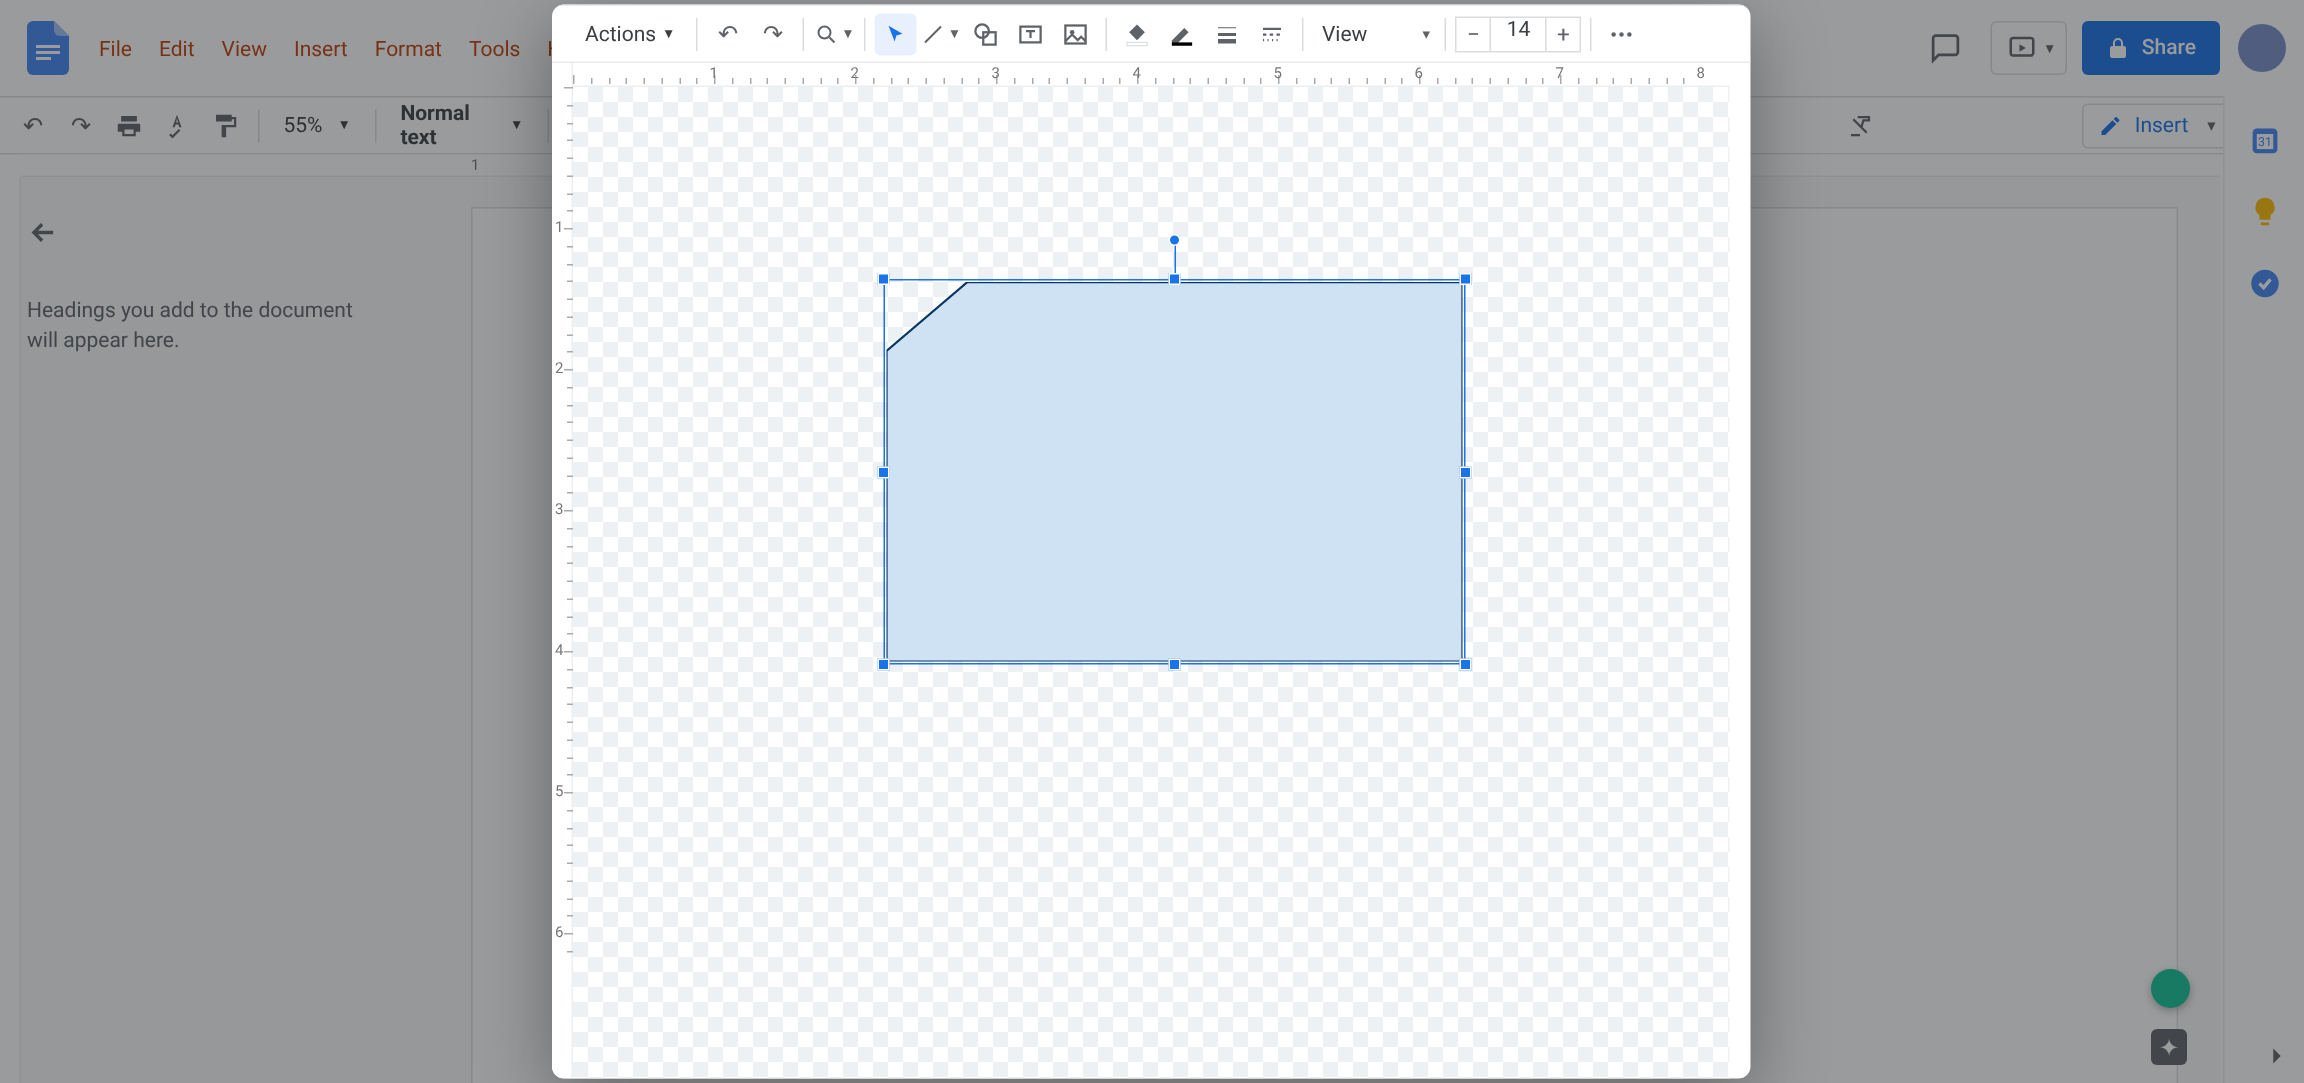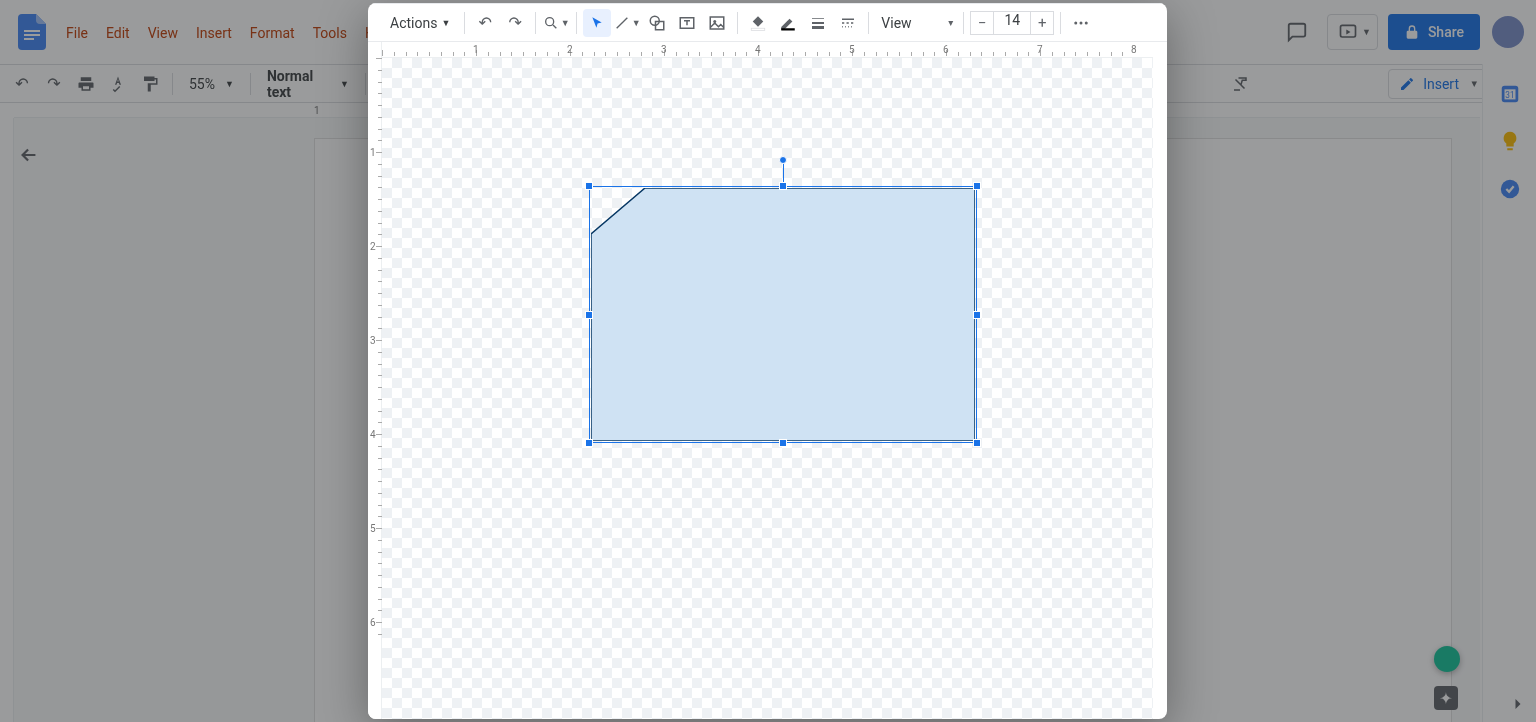--- a/index.html
+++ b/index.html
@@ -205,20 +205,21 @@
 <div class="page-area">
   <div class="page"></div>
 </div>
 
 <div class="outline">
   <div class="back">
       <svg width="22" height="22" viewBox="0 0 24 24" fill="none" stroke="#5f6368" stroke-width="2.4">
         <path d="M19 12H5M11 6l-6 6 6 6"></path>
       </svg>
     </div>
+  <div class="outline-text">Headings you add to the document will appear here.</div>
 </div>
 
 <div class="side-panel">
   <div class="sp-ico">
       <svg viewBox="0 0 24 24" width="22" height="22">
         <rect x="3" y="4" width="18" height="18" rx="3" fill="#4285f4"></rect>
         <rect x="6" y="8" width="12" height="11" fill="#fff"></rect>
         <text x="12" y="17" font-size="9" text-anchor="middle" fill="#4285f4">31</text>
       </svg>
     </div>

